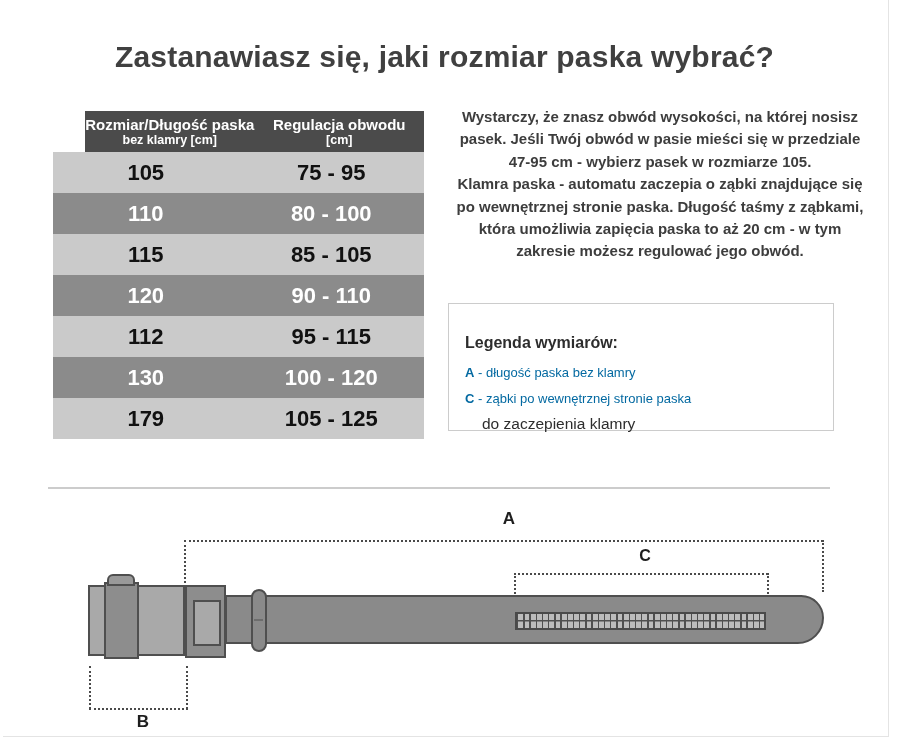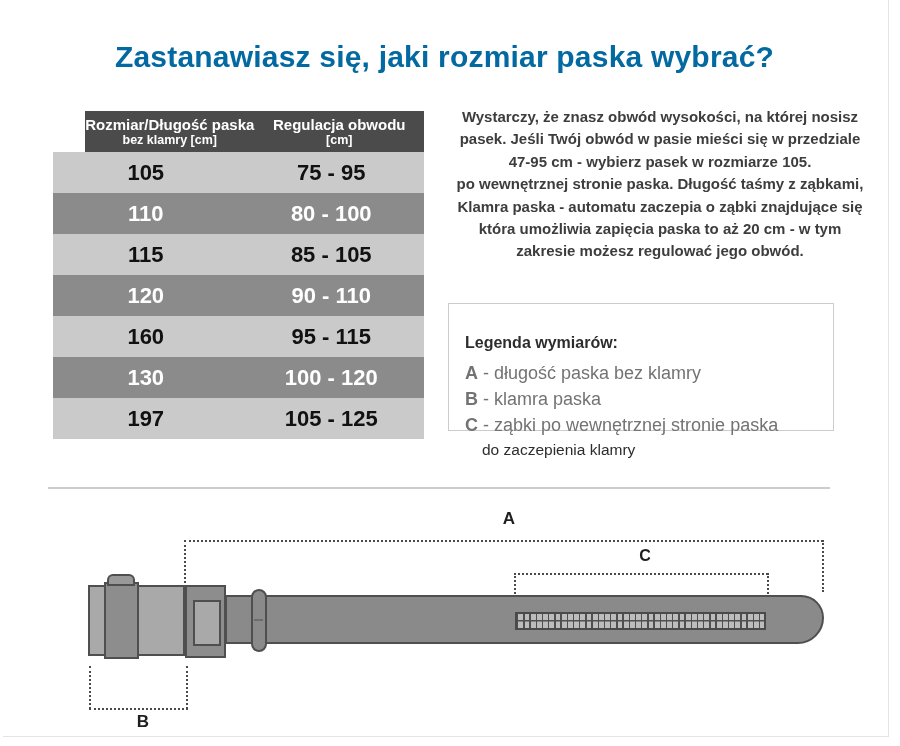--- a/index.html
+++ b/index.html
@@ -10,21 +10,21 @@
   }
   .abs{position:absolute;}
 
   
   .card-right-border{left:888px;top:0;width:1px;height:737px;background:#e4e4e4;}
   .card-bottom-border{left:3px;top:736px;width:886px;height:1px;background:#e4e4e4;}
 
   
   .page-title{
     left:0;top:40px;width:889px;text-align:center;
-    font-size:30px;font-weight:700;color:#0369a1;letter-spacing:.2px;
+    font-size:30px;font-weight:700;color:#404040;letter-spacing:.2px;
   }
 
   
   .size-table{left:53px;top:111px;width:371px;}
   .thead{display:flex;background:#4b4b4b;color:#ffffff;height:41px;align-items:center;text-align:center;margin-left:32px;}
   .th{flex:1;line-height:1.15;}
   .th-main{font-size:15px;font-weight:700;}
   .th-sub{font-size:12.5px;font-weight:700;}
   .trow{display:flex;height:41px;align-items:center;text-align:center;
         font-size:22px;font-weight:700;}
@@ -37,21 +37,21 @@
     left:432px;top:106px;width:456px;text-align:center;
     font-size:15px;font-weight:700;line-height:22.4px;color:#3d3d3d;
   }
 
   
   .legend-box{
     left:448px;top:303px;width:360px;height:112px;
     border:1px solid #cccccc;padding:14px 8px 0 16px;background:#ffffff;
   }
   .legend-title{font-size:16px;font-weight:700;margin-bottom:8px;color:#2d2d2d;margin-top:16px;}
-  .legend-item{font-size:18px;line-height:26px;color:#737373;}
+  .legend-item{font-size:13px;line-height:26px;color:#0369a1;}
   .legend-item b{font-weight:700;}
   .legend-cont{padding-left:17px;line-height:24px;font-size:15.5px;color:#2d2d2d;}
 
   
   .section-divider{left:48px;top:487px;width:782px;height:2px;background:#cccccc;}
 
   
   .dim-label{font-size:17px;font-weight:700;color:#1e1e1e;width:30px;text-align:center;}
   .dot-h{border-top:2px dotted #4a4a4a;height:0;}
   .dot-v{border-left:2px dotted #4a4a4a;width:0;}
@@ -144,52 +144,48 @@
   </div>
   <div class="trow light">
     <div class="td">115</div>
     <div class="td">85 - 105</div>
   </div>
   <div class="trow dark">
     <div class="td">120</div>
     <div class="td">90 - 110</div>
   </div>
   <div class="trow light">
-    <div class="td">160</div>
+    <div class="td">112</div>
     <div class="td">95 - 115</div>
   </div>
   <div class="trow dark">
     <div class="td">130</div>
     <div class="td">100 - 120</div>
   </div>
   <div class="trow light">
-    <div class="td">197</div>
+    <div class="td">179</div>
     <div class="td">105 - 125</div>
   </div>
 </div>
 
 <div class="abs intro-text">
   <div>Wystarczy, że znasz obwód wysokości, na której nosisz</div>
   <div>pasek. Jeśli Twój obwód w pasie mieści się w przedziale</div>
   <div>47-95 cm - wybierz pasek w rozmiarze 105.</div>
+  <div>Klamra paska - automatu zaczepia o ząbki znajdujące się</div>
   <div>po wewnętrznej stronie paska. Długość taśmy z ząbkami,</div>
-  <div>Klamra paska - automatu zaczepia o ząbki znajdujące się</div>
   <div>która umożliwia zapięcia paska to aż 20 cm - w tym</div>
   <div>zakresie możesz regulować jego obwód.</div>
 </div>
 
 <div class="abs legend-box">
   <div class="legend-title">Legenda wymiarów:</div>
   <div class="legend-item">
     <b>A</b>
     <span>- długość paska bez klamry</span>
-  </div>
-  <div class="legend-item">
-    <b>B</b>
-    <span>- klamra paska</span>
   </div>
   <div class="legend-item">
     <b>C</b>
     <span>- ząbki po wewnętrznej stronie paska</span>
   </div>
   <div class="legend-cont">do zaczepienia klamry</div>
 </div>
 
 <div class="abs section-divider"></div>
 

